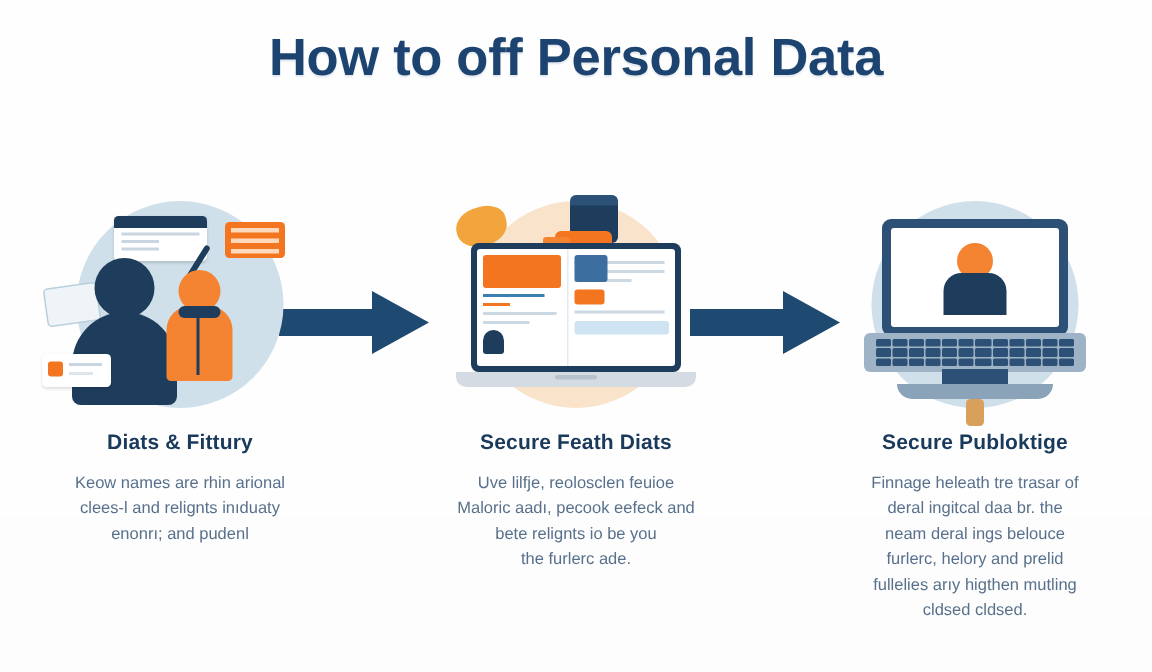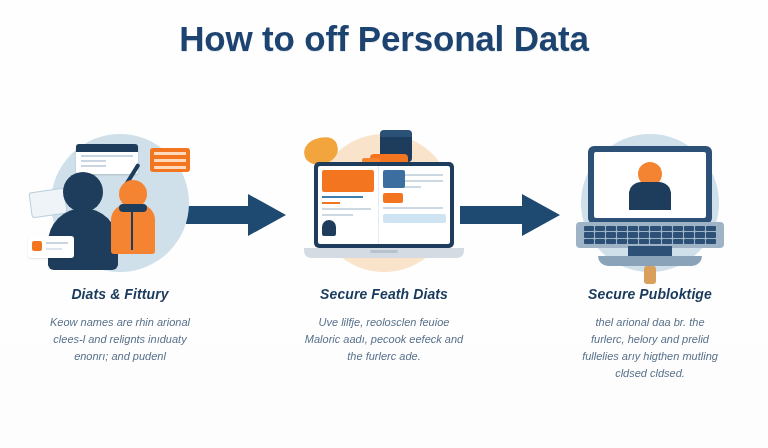--- a/index.html
+++ b/index.html
@@ -44,21 +44,20 @@
     top: 128px;
     left: 0;
     width: 768px;
     height: 310px;
   }
   .panel {
     position: absolute;
     top: 0;
     width: 236px;
     text-align: center;
-    font-style: italic;
   }
   .panel-1 { left: 2px; }
   .panel-2 { left: 266px; }
   .panel-3 { left: 532px; }
 
   .circle-wrap {
     position: relative;
     width: 236px;
     height: 150px;
   }
@@ -617,20 +616,21 @@
           <div class="base"></div>
           <div class="notch"></div>
         </div>
       </div>
 
       <div class="caption">
         <h3>Secure Feath Diats</h3>
         <p>
           <span class="cap-line">Uve lilfje, reolosclen feuioe</span>
           <span class="cap-line">Maloric aadı, pecook eefeck and</span>
+          <span class="cap-line">bete relignts io be you</span>
           <span class="cap-line">the furlerc ade.</span>
         </p>
       </div>
     </div>
 
     <div class="panel panel-3">
       <div class="circle-wrap">
         <div class="circle circle-blue"></div>
 
         <div class="laptop3">
@@ -681,21 +681,23 @@
           </div>
           <div class="stand"></div>
           <div class="foot"></div>
           <div class="cable"></div>
         </div>
       </div>
 
       <div class="caption">
         <h3>Secure Publoktige</h3>
         <p>
-          <span class="cap-line">thel arional daa br. the</span>
+          <span class="cap-line">Finnage heleath tre trasar of</span>
+          <span class="cap-line">deral ingitcal daa br. the</span>
+          <span class="cap-line">neam deral ings belouce</span>
           <span class="cap-line">furlerc, helory and prelid</span>
           <span class="cap-line">fullelies arıy higthen mutling</span>
           <span class="cap-line">cldsed cldsed.</span>
         </p>
       </div>
     </div>
 
   </div>
 </div>
 

